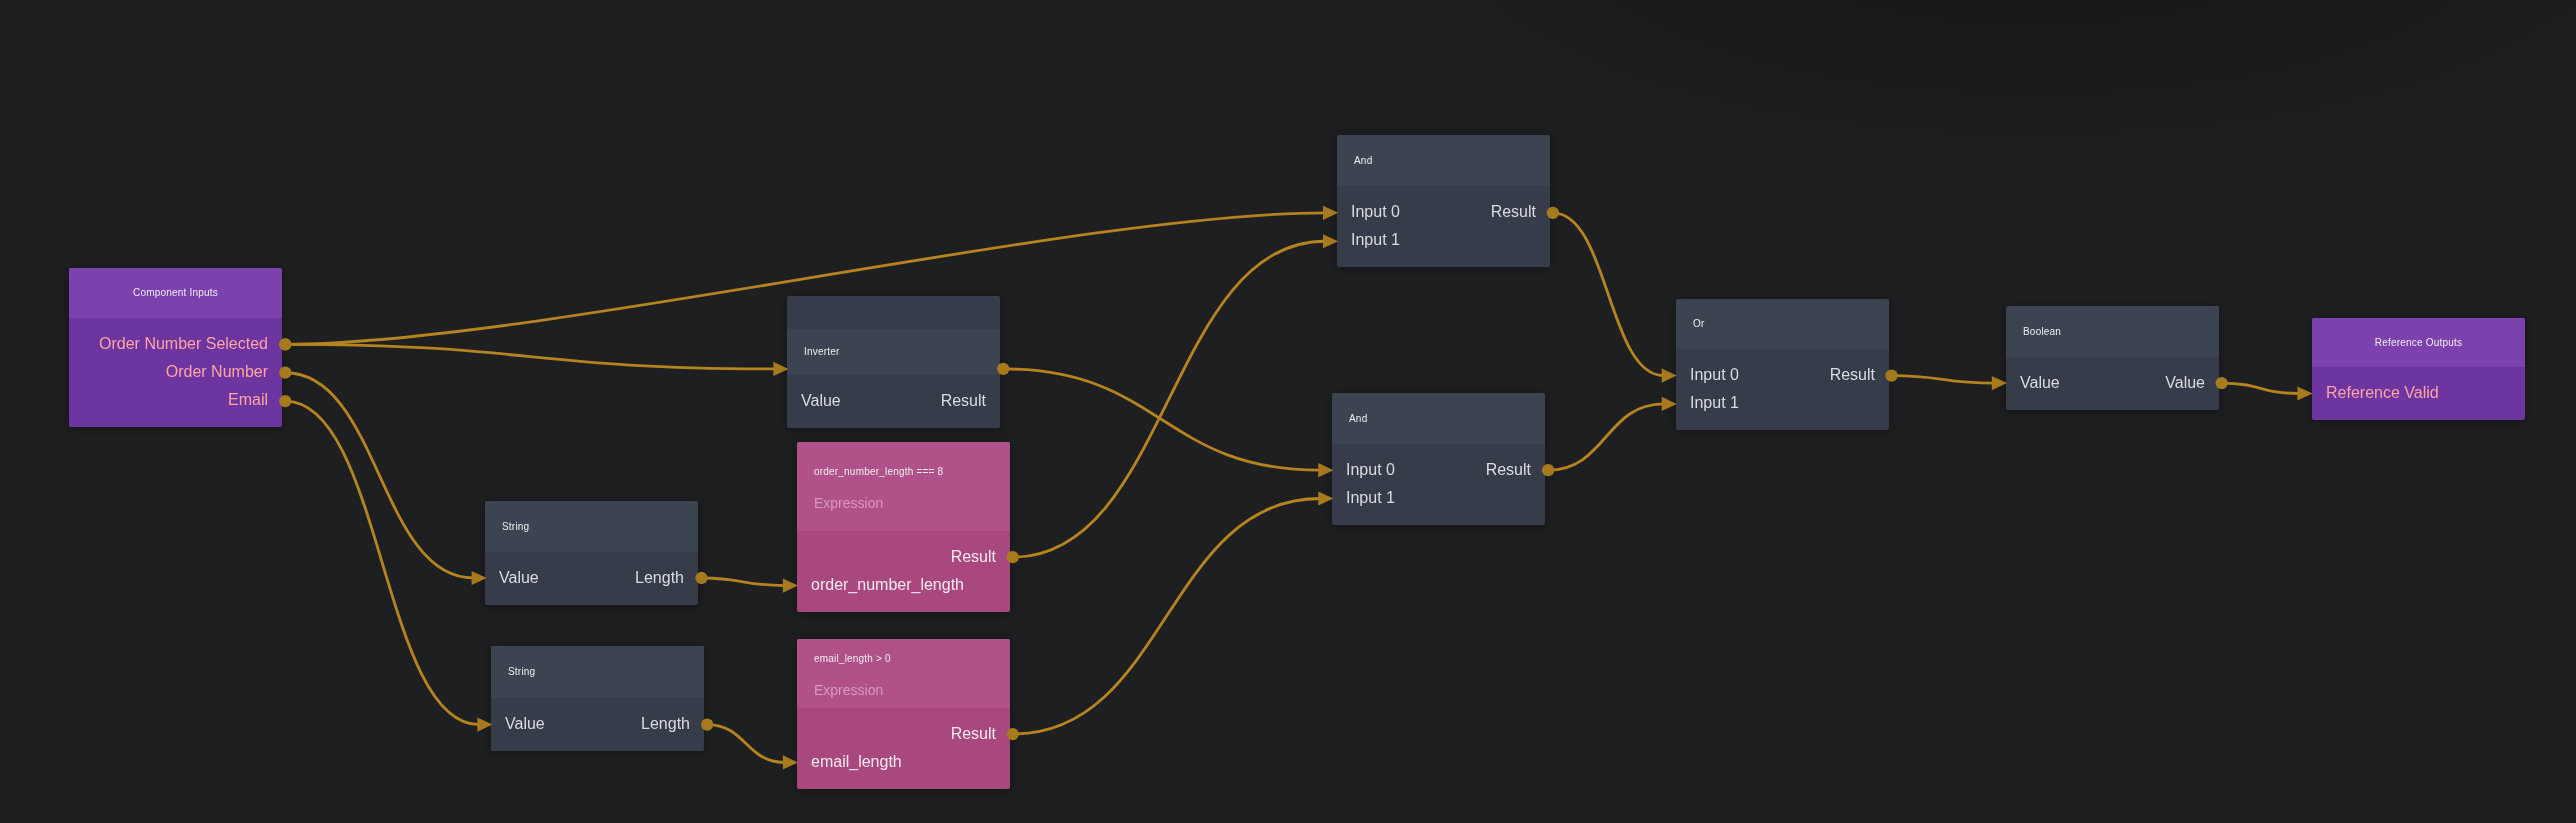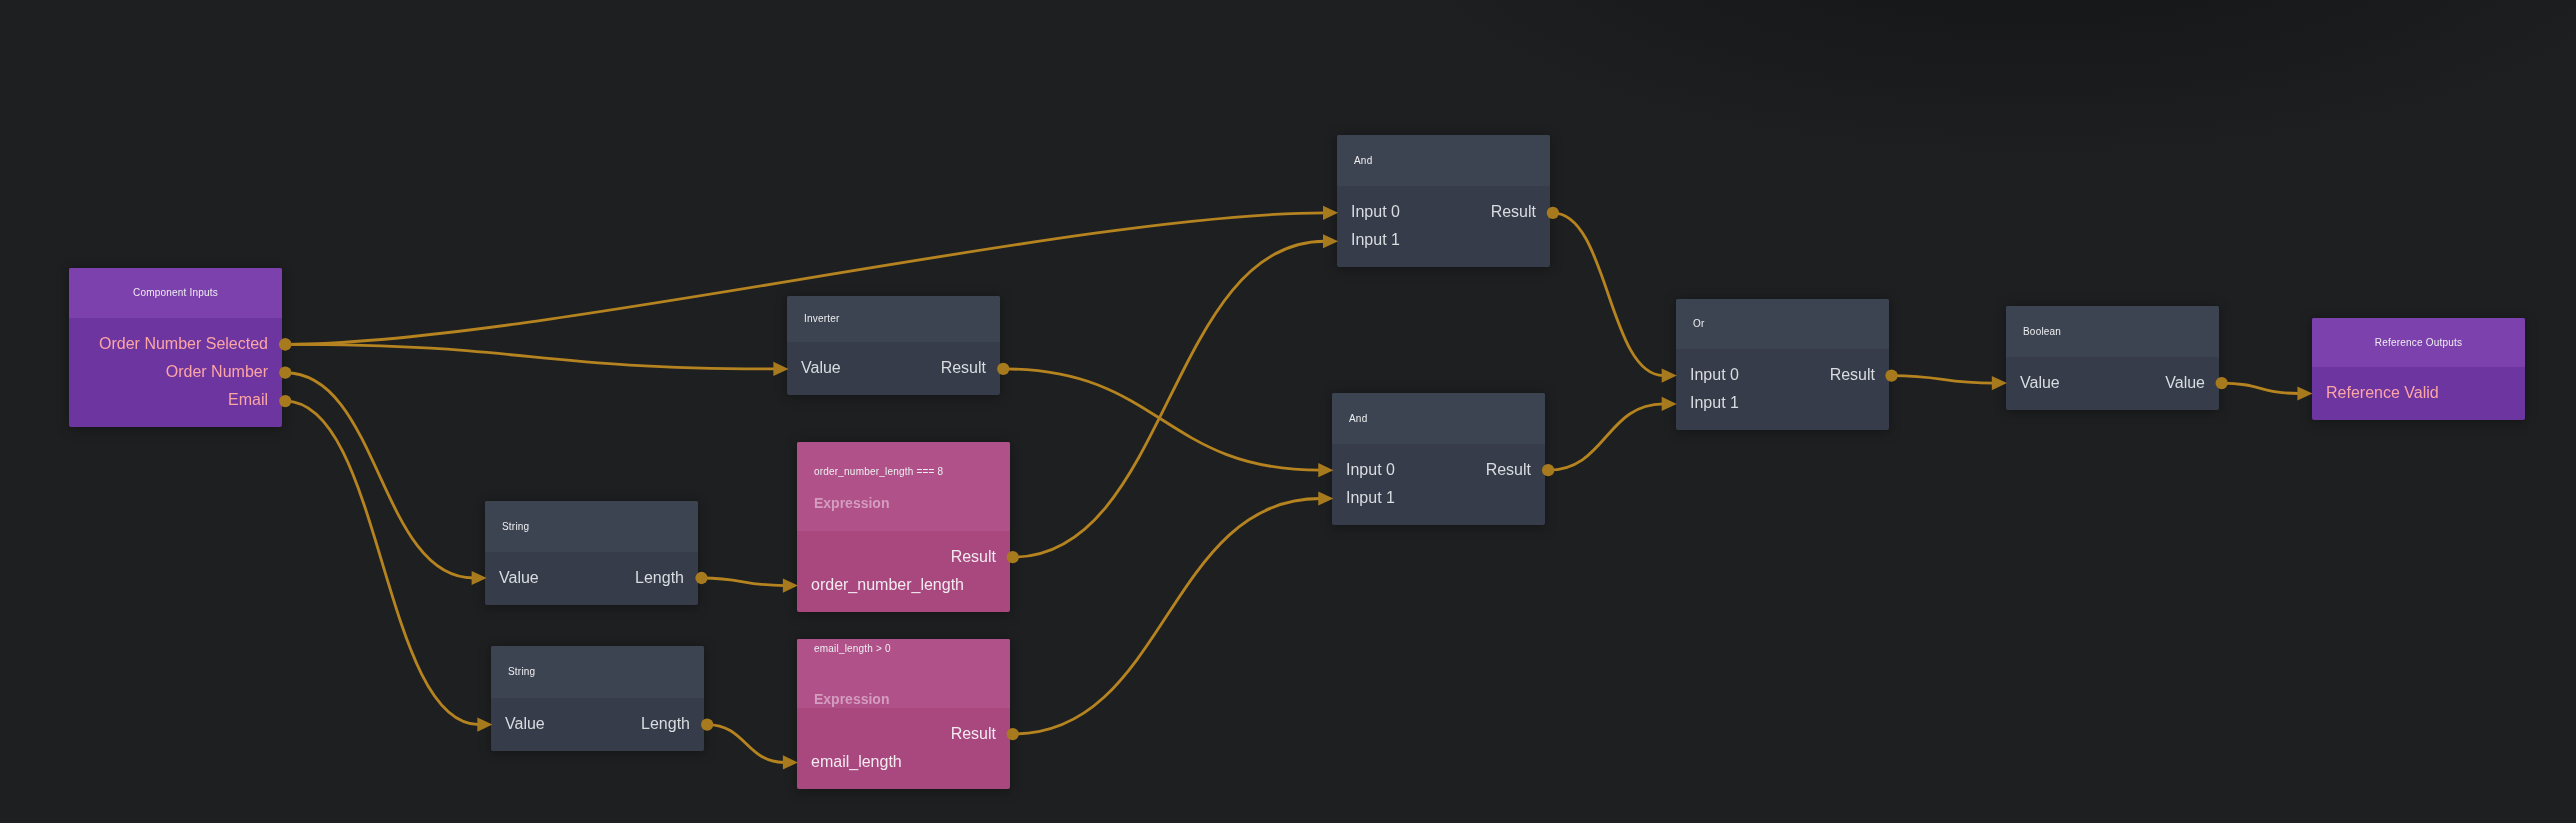--- a/index.html
+++ b/index.html
@@ -17,21 +17,21 @@
   #nodes{position:absolute;inset:0;}
   .node{
     position:absolute;border-radius:1.9px;box-sizing:border-box;
     box-shadow:0 1.9px 11.4px rgba(0,0,0,.35);
   }
   .hd{
     display:flex;flex-direction:column;justify-content:center;
     padding:0 17px;box-sizing:border-box;border-radius:1.9px 1.9px 0 0;
   }
   .title{font-size:10px;line-height:20px;color:var(--title,#edeef0);letter-spacing:0.2px;}
-  .sub{font-size:14px;line-height:18px;margin-top:12px;font-weight:bold;}
+  .sub{font-size:14px;line-height:18px;margin-top:12px;}
   .bd{padding:12.3px 0 12.3px 0;}
   .row{
     height:28px;display:flex;align-items:center;
     padding:0 14px;font-size:16px;color:var(--label,#d9dce0);
   }
   .pr{margin-left:auto;}
   .gray{background:var(--grayBody,#363c49);}
   .gray .hd{background:var(--grayHead,#3d4451);}
   .purple{background:var(--purpleBody,#6d35a0);}
   .purple .hd{background:var(--purpleHead,#7d41ae);text-align:center;}
@@ -94,21 +94,21 @@
           <div class="title">String</div>
         </div>
         <div class="bd">
           <div class="row">
             <span class="pl">Value</span>
             <span class="pr">Length</span>
           </div>
         </div>
       </div>
       <div class="node gray" style="left: 787px; top: 296px; width: 213px;">
-        <div class="hd" style="height: 46px;">
+        <div class="hd" style="height: 46px; margin-top: 33px;">
           <div class="title">Inverter</div>
         </div>
         <div class="bd">
           <div class="row">
             <span class="pl">Value</span>
             <span class="pr">Result</span>
           </div>
         </div>
       </div>
       <div class="node pink" style="left: 797px; top: 442px; width: 213px;">
@@ -119,21 +119,21 @@
         <div class="bd">
           <div class="row">
             <span class="pr">Result</span>
           </div>
           <div class="row">
             <span class="pl">order_number_length</span>
           </div>
         </div>
       </div>
       <div class="node pink" style="left: 797px; top: 639px; width: 213px;">
-        <div class="hd" style="height: 69px; justify-content: space-between;">
+        <div class="hd" style="height: 69px;">
           <div class="title">email_length &gt; 0</div>
           <div class="sub">Expression</div>
         </div>
         <div class="bd">
           <div class="row">
             <span class="pr">Result</span>
           </div>
           <div class="row">
             <span class="pl">email_length</span>
           </div>

